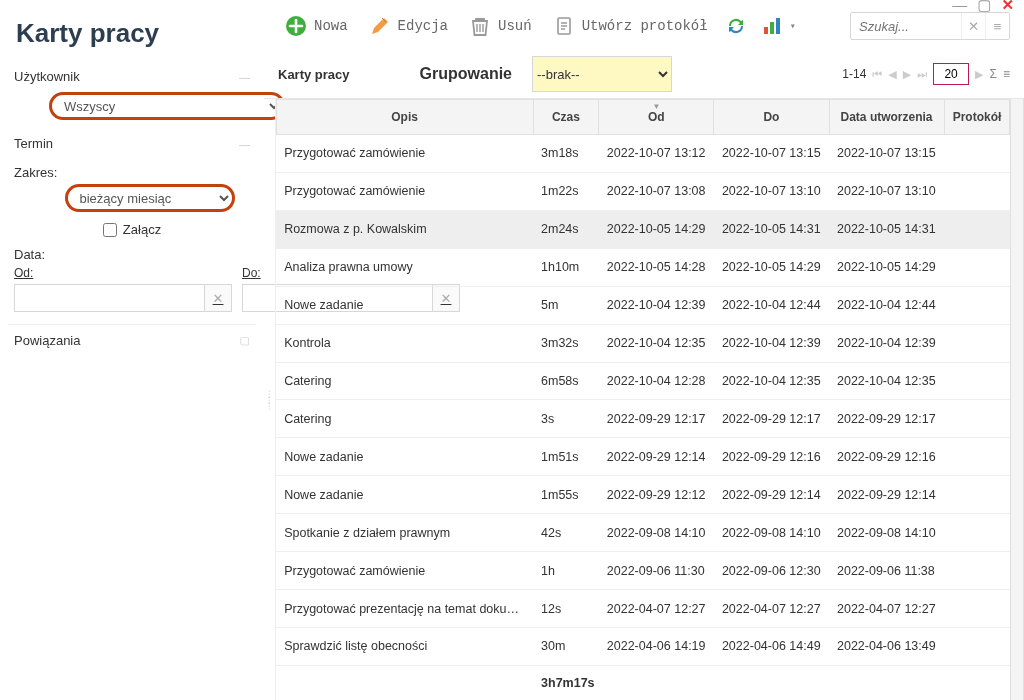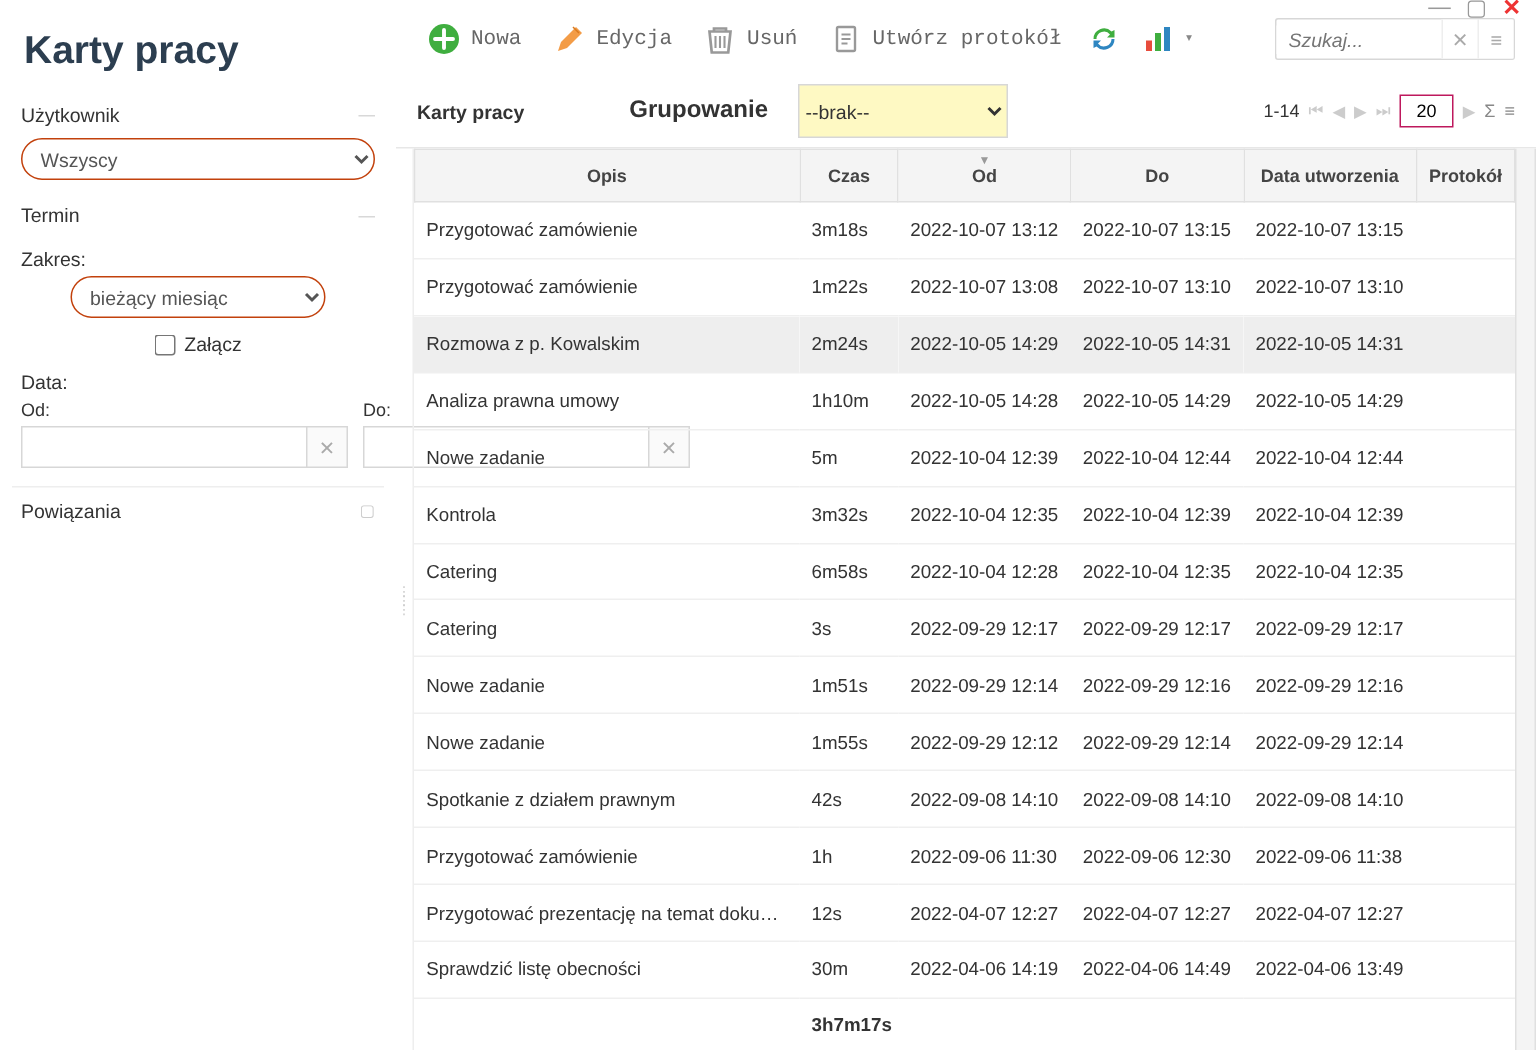--- a/index.html
+++ b/index.html
@@ -3,23 +3,23 @@
 <meta charset="utf-8">
 <style>
   * { box-sizing: border-box; margin: 0; padding: 0; }
   body { font-family: Arial, Helvetica, sans-serif; font-size: 13px; color: #333; background: #fff; width: 1024px; height: 700px; overflow: hidden; display: flex; }
   .sidebar { width: 264px; padding: 12px 8px; border-right: 0; }
   .main { flex: 1; display: flex; flex-direction: column; padding-top: 4px; }
   .page-title { font-size: 26px; font-weight: 700; color: #2c3e50; padding: 6px 8px 16px; }
   .panel-header { display: flex; justify-content: space-between; align-items: center; padding: 4px 6px; font-weight: 400; color: #333; font-size: 13px; }
   .panel-header .collapse { color: #ccc; font-size: 11px; cursor: pointer; }
   .panel-body { padding: 4px 6px 12px 6px; }
-  .select-field, .input-field { width: 100%; height: 28px; border: 1px solid #c2410c; border-radius: 14px; padding: 2px 8px; font-size: 13px; background: #fff; color: #555; }
+  .select-field, .input-field { width: 100%; height: 28px; border: 3px solid #c2410c; border-radius: 14px; padding: 2px 8px; font-size: 13px; background: #fff; color: #555; margin-left: 35px; }
   .sub-label { font-size: 13px; color: #333; margin: 6px 0 4px; }
-  .range-row { display: flex; gap: 10px; }
+  .range-row { display: flex; gap: 10px; text-decoration: underline; }
   .range-col { flex: 1; }
   .range-label { font-size: 12px; margin-bottom: 4px; display: block; }
   .input-clear { display: flex; }
   .input-clear input { flex: 1; height: 28px; border: 1px solid #d7d7d7; border-right: none; padding: 2px 6px; }
   .input-clear .clr-btn { width: 28px; height: 28px; border: 1px solid #d7d7d7; background: #fafafa; color: #aaa; cursor: pointer; display: flex; align-items: center; justify-content: center; }
   .checkbox-field { display: flex; align-items: center; gap: 6px; font-size: 13px; color: #333; }
   .checkbox-field input { width: 14px; height: 14px; }
   .range-select-row { display: flex; gap: 10px; align-items: center; flex-direction: column; }
   .range-select-row .select-field { width: 170px; }
   

